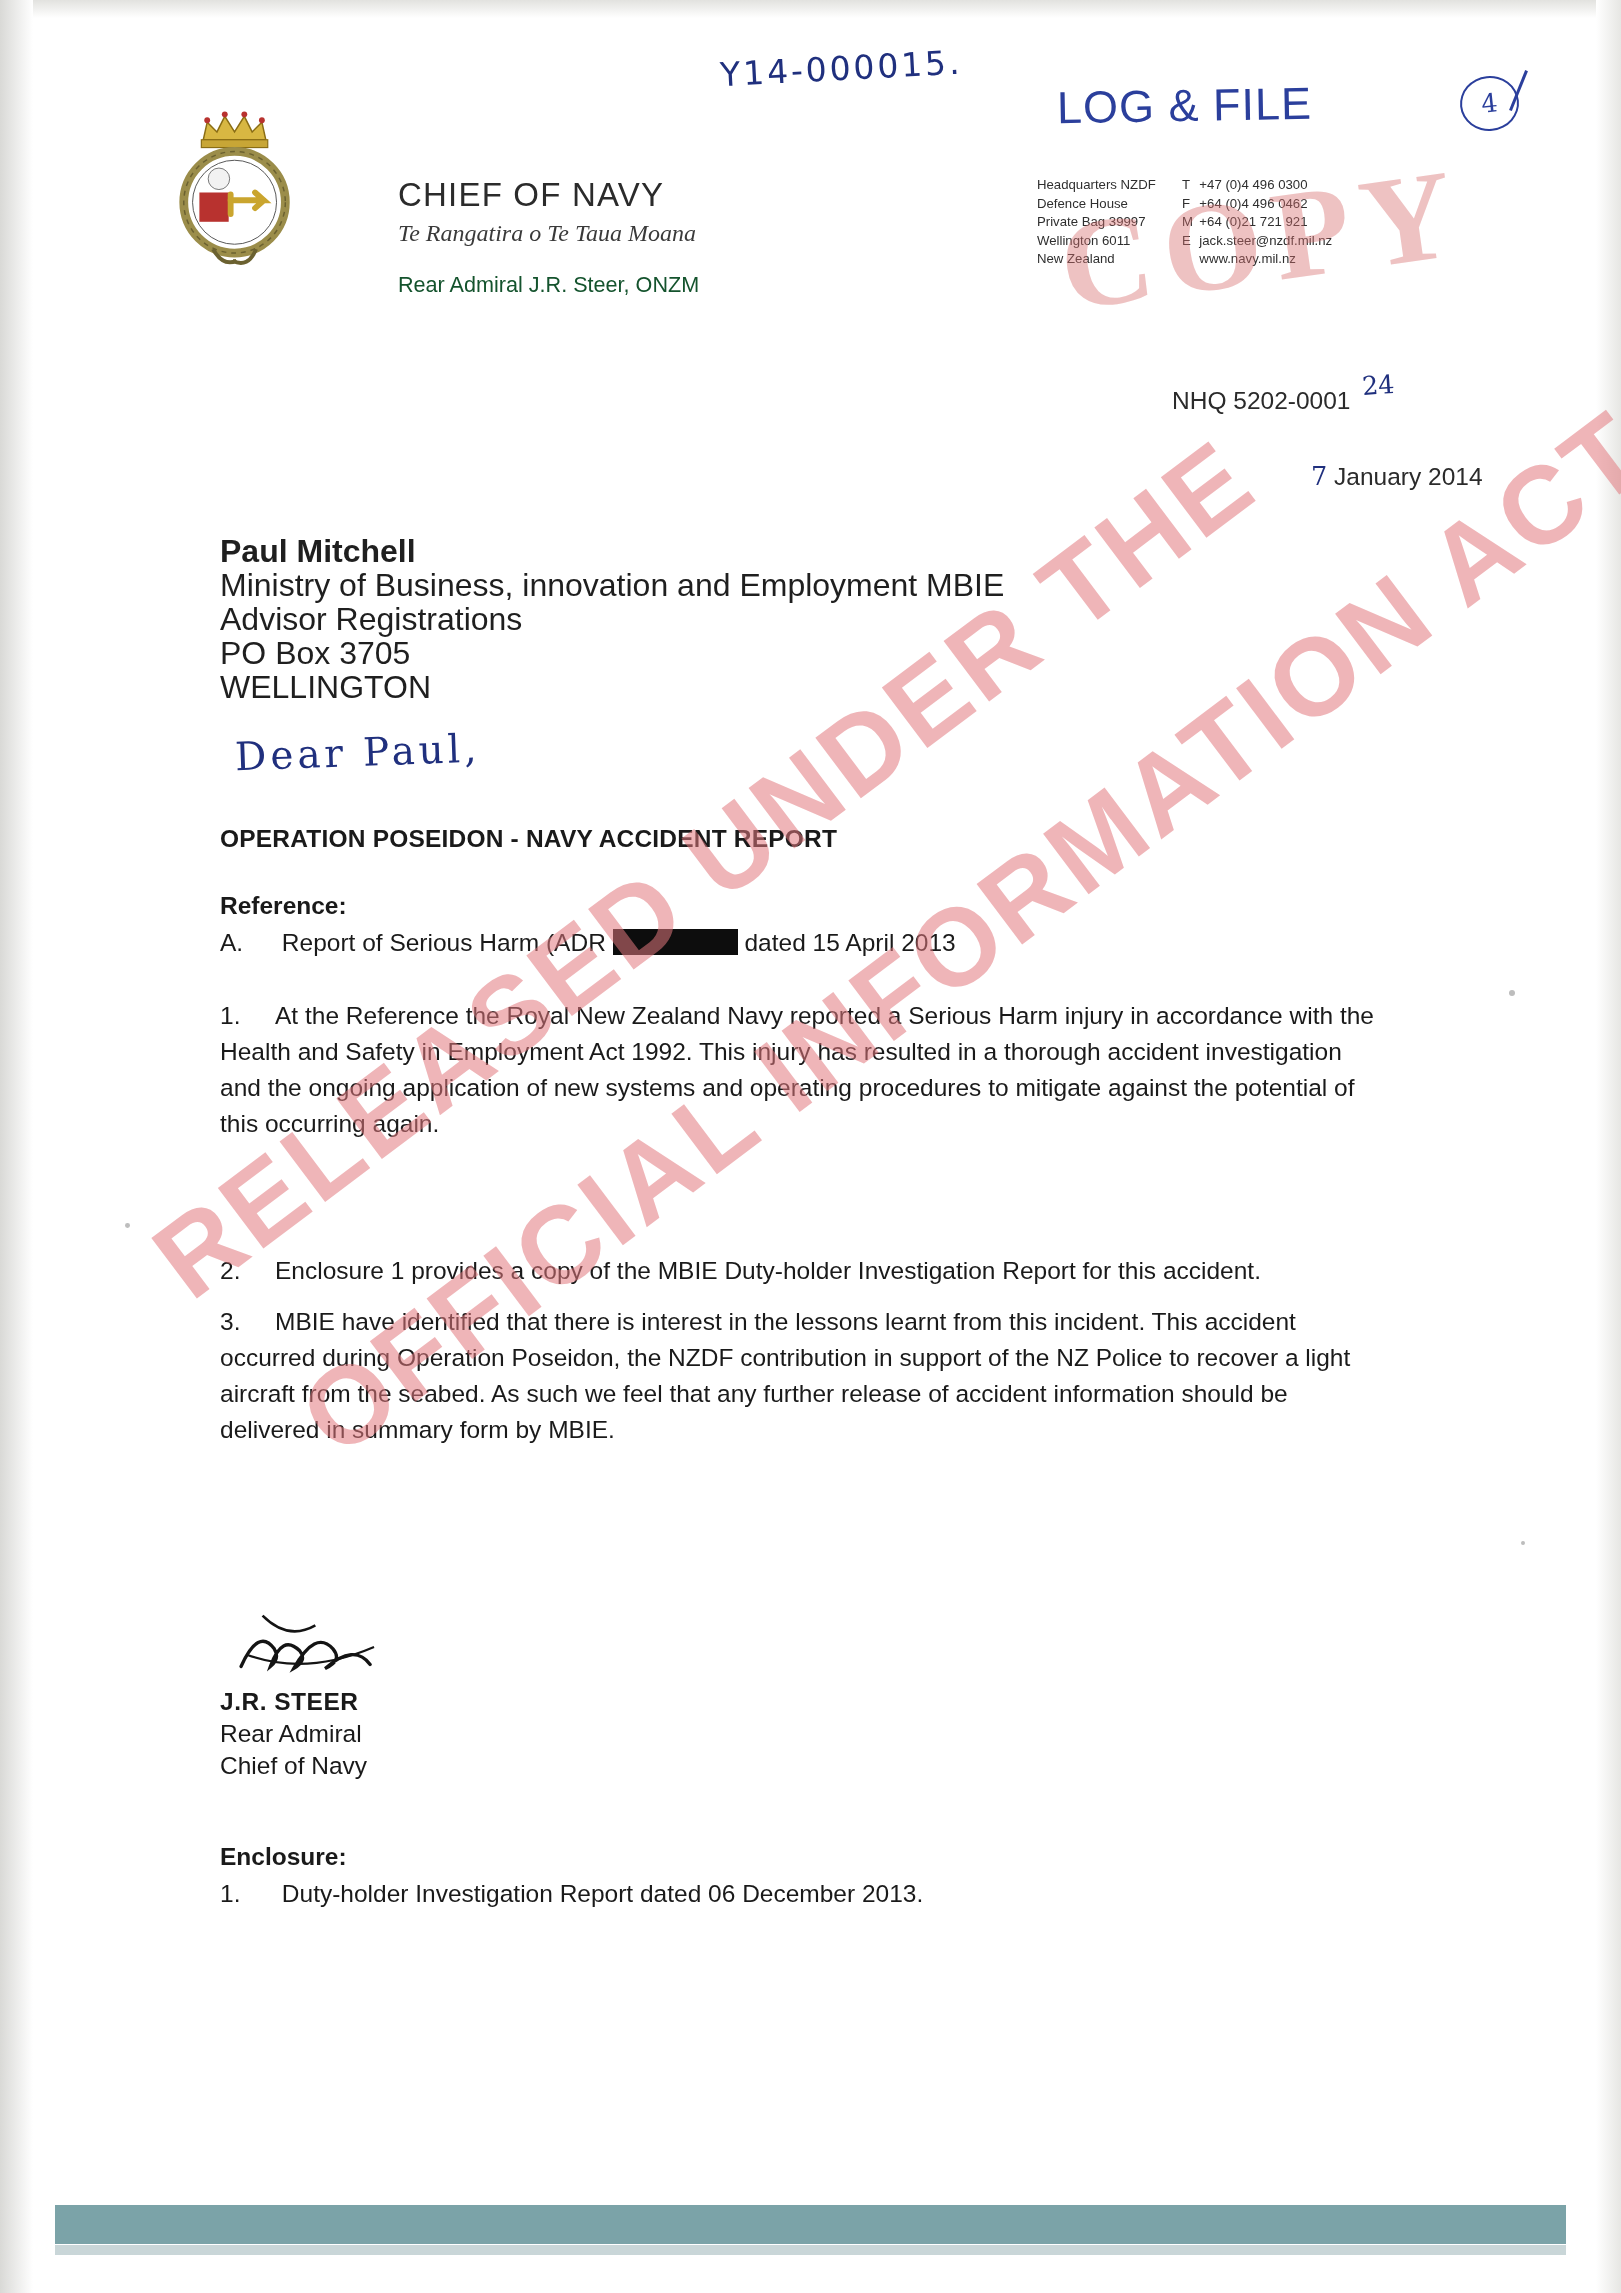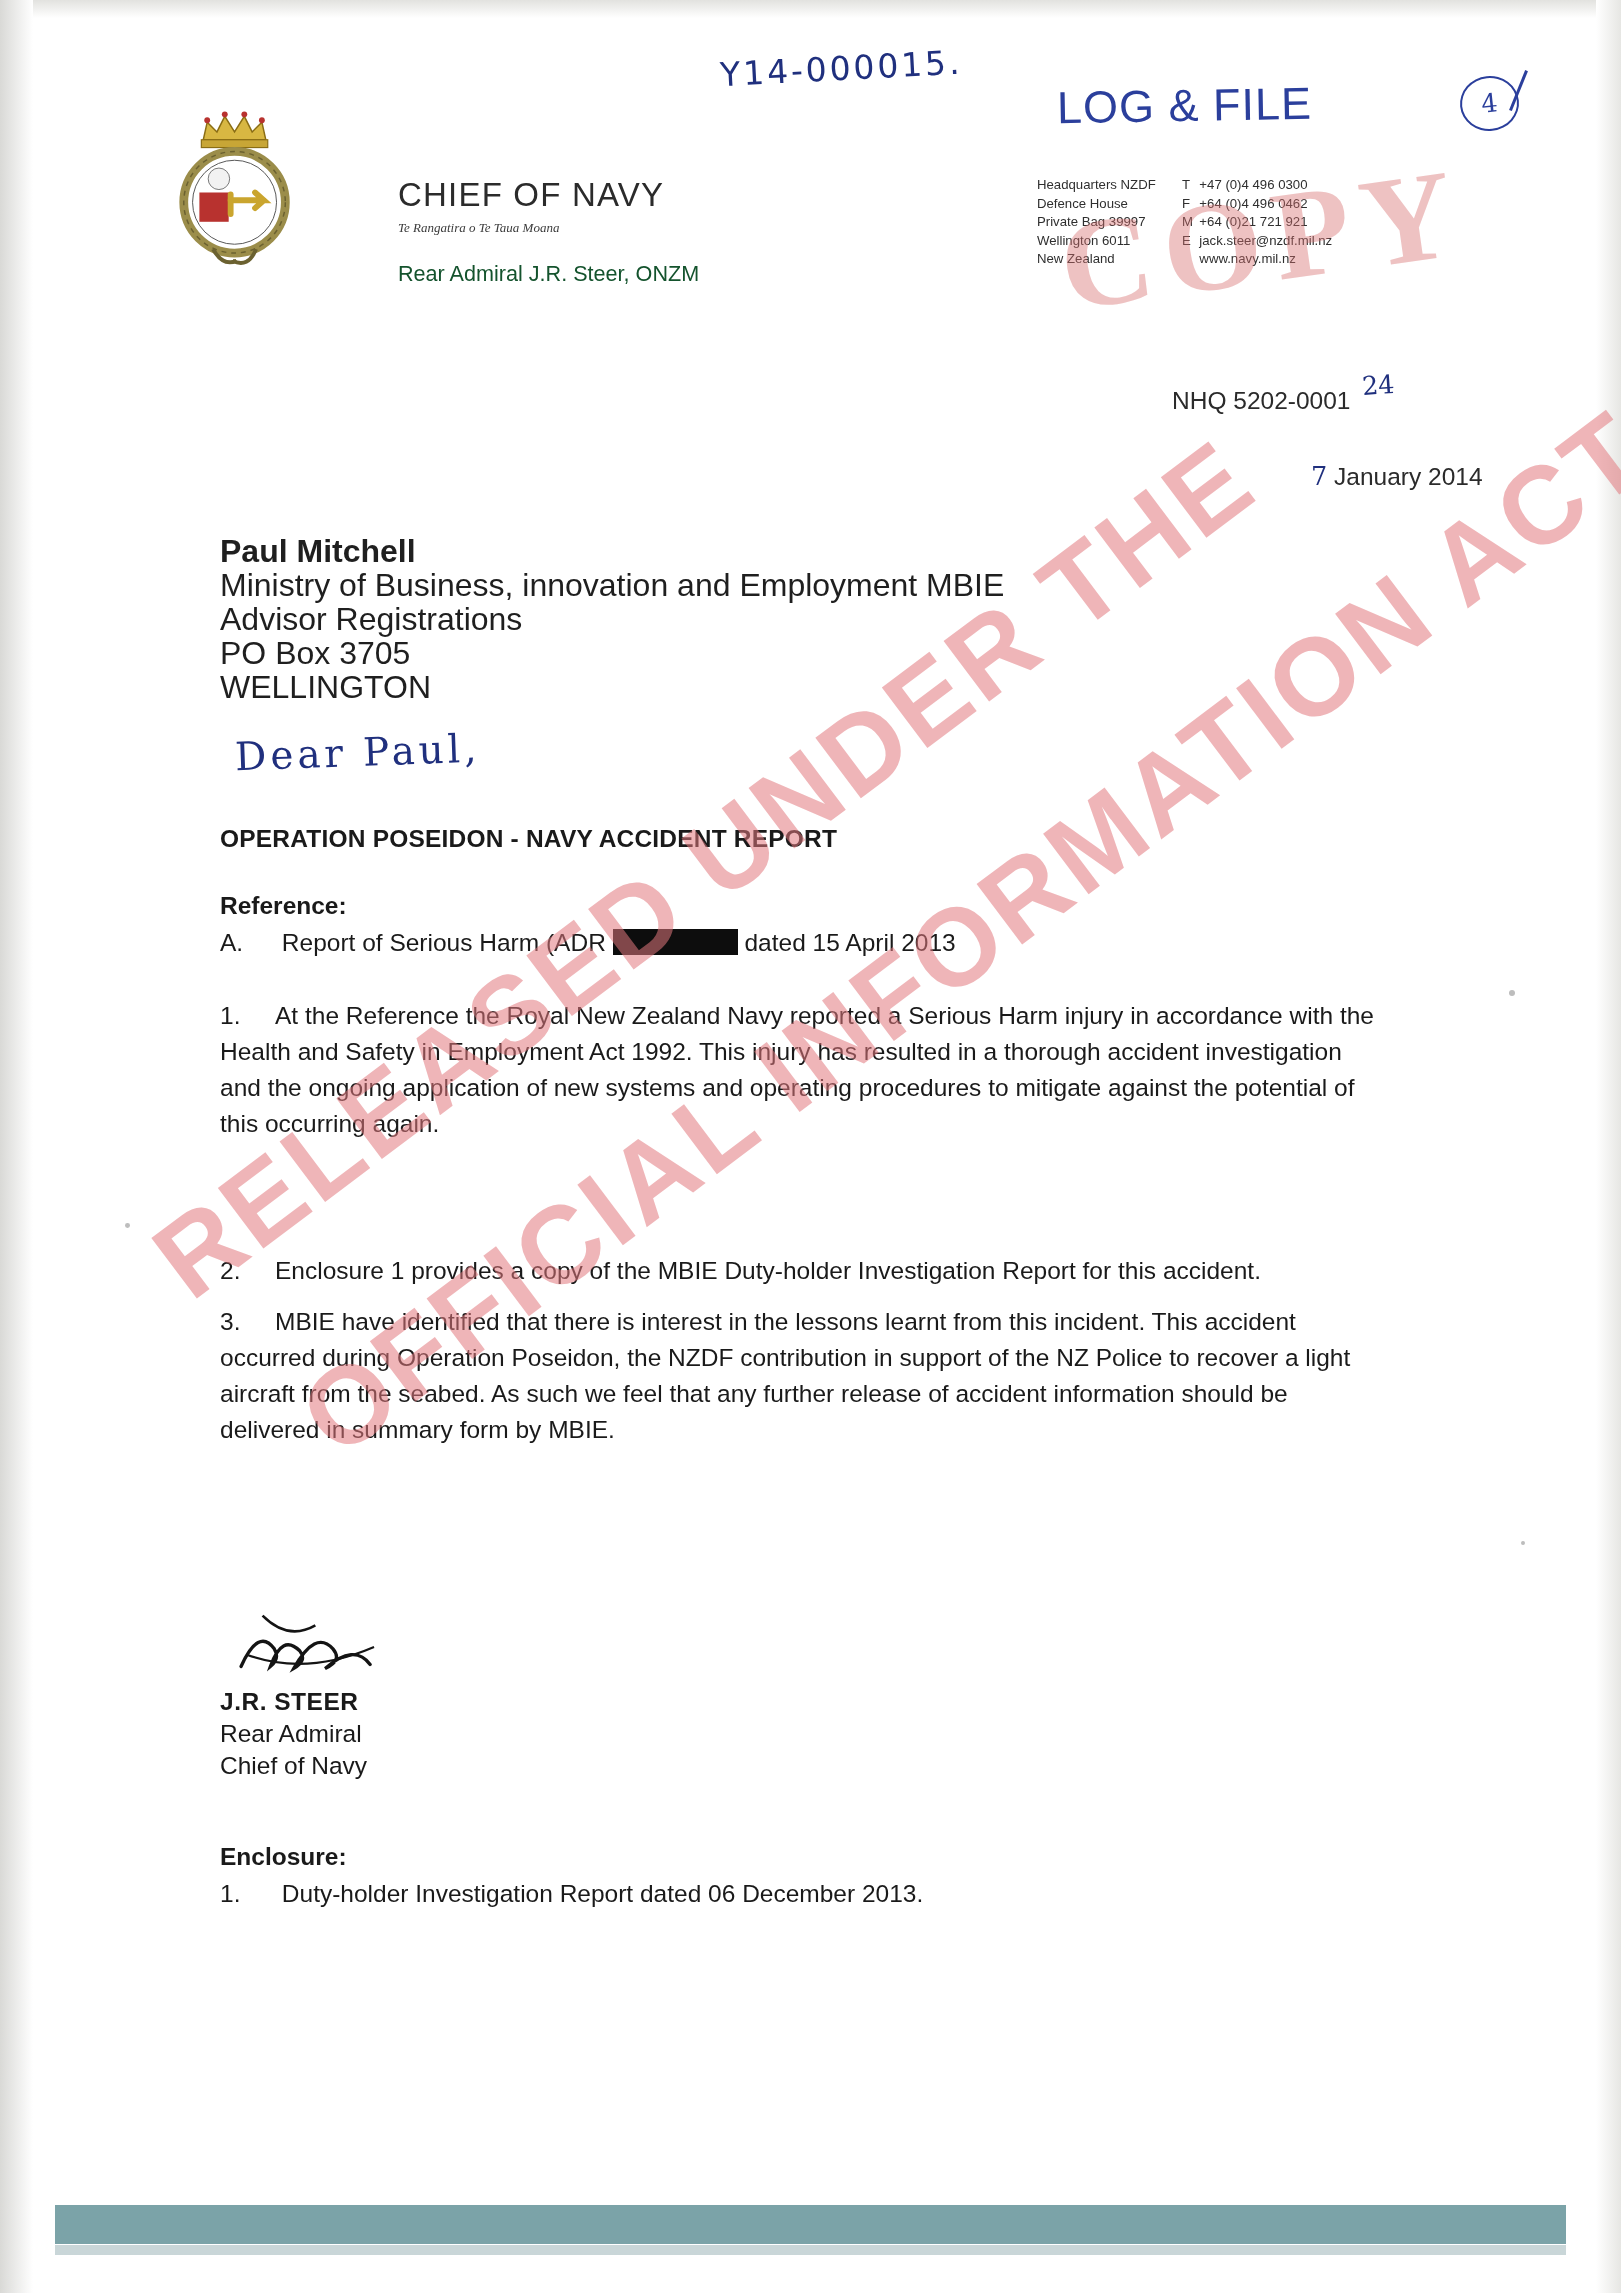--- a/index.html
+++ b/index.html
@@ -72,21 +72,21 @@
   }
   .org-title {
     font-size: 33px;
     letter-spacing: 1.2px;
     color: #2b2b2b;
     font-family: "Liberation Sans", sans-serif;
   }
   .org-sub {
     font-style: italic;
     font-family: "Liberation Serif", serif;
-    font-size: 13px;
+    font-size: 24px;
     color: #3a3a3a;
     margin-top: 5.9px;
   }
   .org-name {
     font-size: 21.6px;
     color: #14532d;
     margin-top: 25.5px;
   }
   .contact {
     position: absolute;

